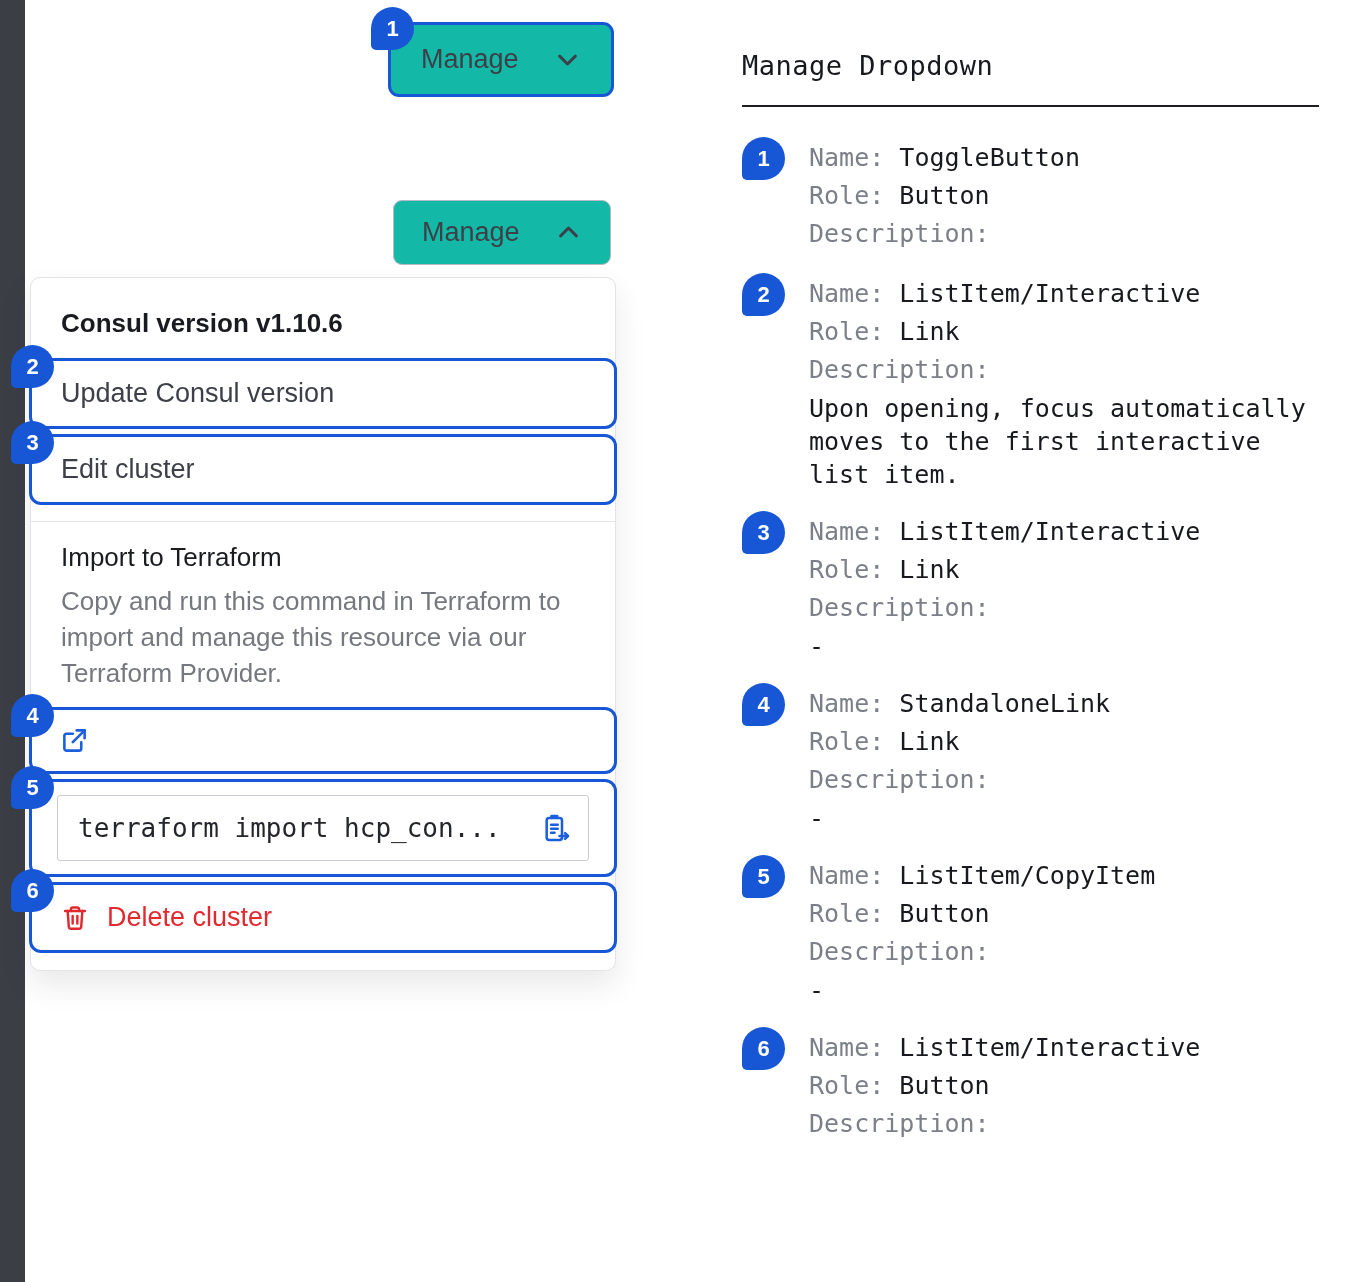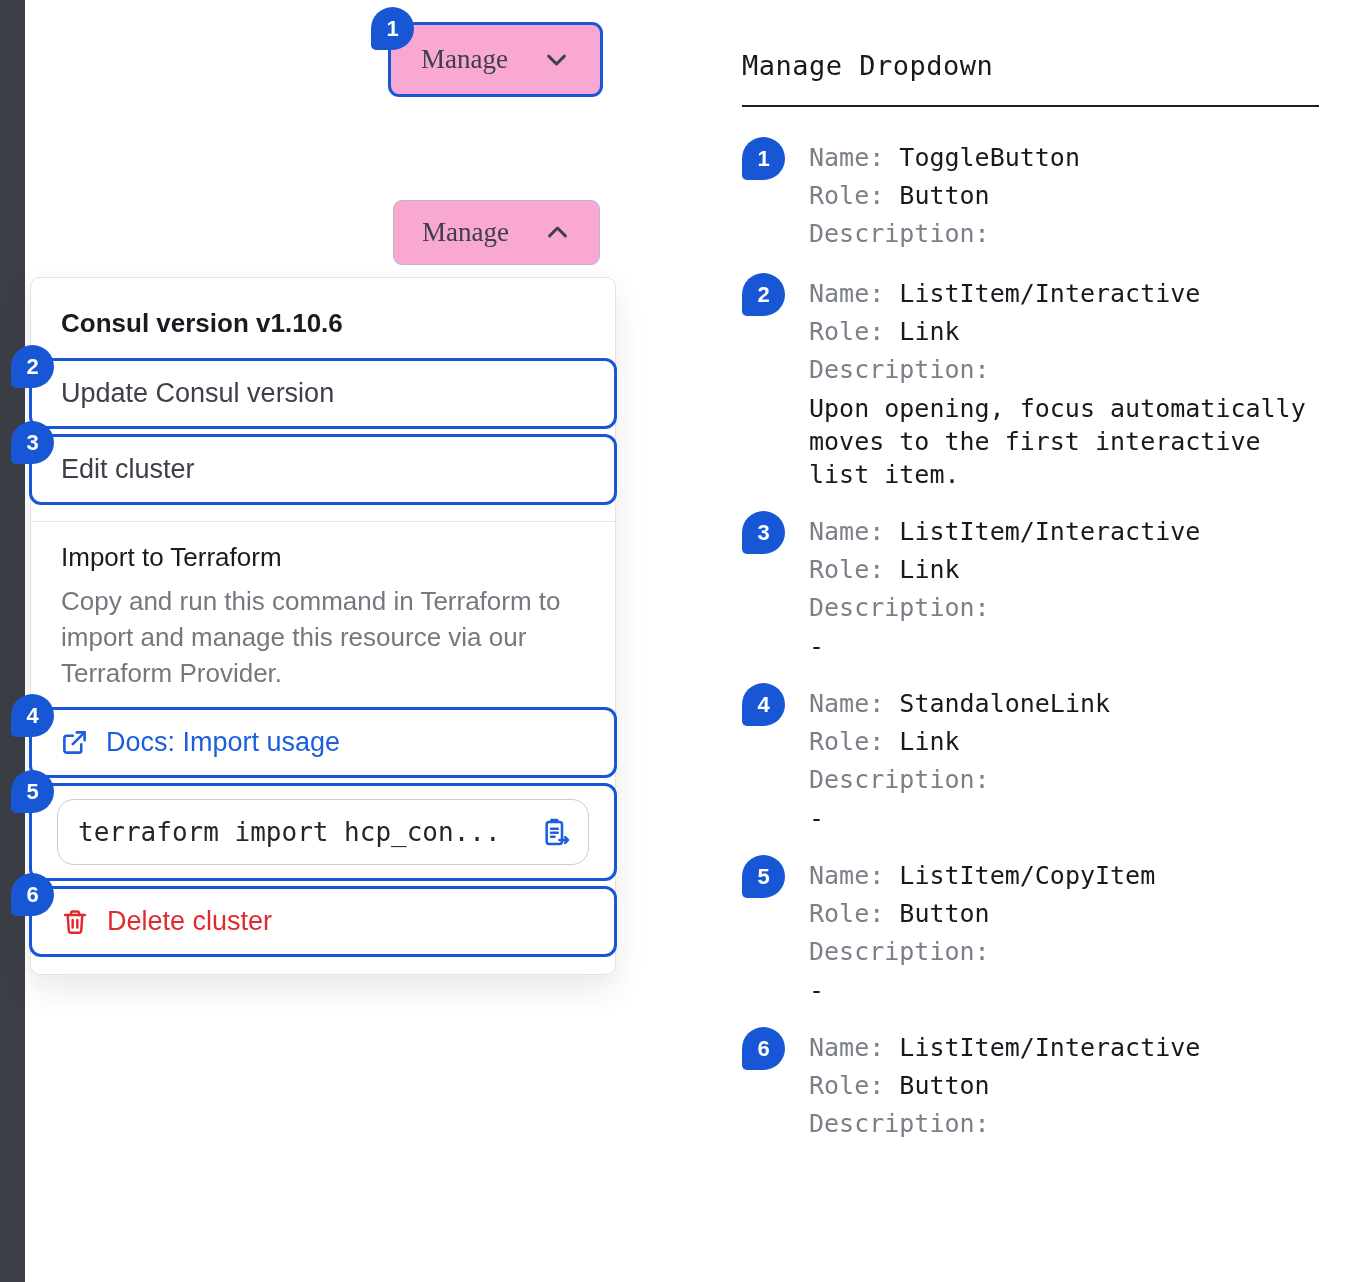--- a/index.html
+++ b/index.html
@@ -24,22 +24,22 @@
   
   #leftbar { position:absolute; left:0; top:0; width:25px; height:100%;
     background:var(--dark-bar,#3b3e45); }
 
   
   .btnwrap { position:absolute; }
   #btn1wrap { left:388px; top:22px; }
   #btn1wrap .badge { position:absolute; left:-17px; top:-15px; }
   .manage-btn {
     display:flex; align-items:center; gap:35px;
-    background:#f9a8d4; cursor:pointer;
-    font-family:Liberation Serif, serif; font-size:27px; font-weight:500; color:#3d4048;
+    background:#14b8a6; cursor:pointer;
+    font-family:Liberation Sans, sans-serif; font-size:27px; font-weight:500; color:#3d4048;
   }
   #btn1 { border:3px solid var(--accent-blue,#1757d6); border-radius:11px; padding:19px 30px; }
   #btn2wrap { left:393px; top:200px; }
   #btn2 { border:1.5px solid #b7bac1; border-radius:9px; padding:16px 28px; }
   .chev { display:block; }
 
   
   #dropdown {
     position:absolute; left:30px; top:277px; width:586px;
     background:#fff; border:1px solid #e1e3e7; border-radius:10px;
@@ -54,21 +54,21 @@
     display:flex; align-items:center; gap:18px;
     font-size:27px; color:#3d4048; cursor:pointer;
   }
   .divider { height:1px; background:#e3e5e9; margin:16px 0 8px; }
   .section-title { padding:12px 30px 2px; font-size:26px; font-weight:400; color:#191b20; }
   .section-desc { margin:8px 30px 16px; font-size:26px; line-height:36px; color:#75787f; max-width:505px; }
   .link-item { color:var(--link-blue,#1c5fdd); font-weight:500; }
   .code-item { padding:13px 25px; }
   .code-box {
     flex:1; display:flex; align-items:center; justify-content:space-between;
-    border:1.5px solid #c9ccd2; border-radius:17px; padding:16px 16px 16px 20px;
+    border:1.5px solid #c9ccd2; border-radius:3px; padding:16px 16px 16px 20px;
   }
   .code-text { font-family:"DejaVu Sans Mono","Liberation Mono",monospace; font-size:26px; color:#24262c; }
   .icon { flex:none; display:block; }
   .copy-icon { color:var(--link-blue,#1c5fdd); cursor:pointer; }
   .danger-item { color:var(--danger-red,#e02a30); font-weight:500; }
 
   
   #spec {
     position:absolute; left:742px; top:50px; width:577px;
     font-family:"DejaVu Sans Mono","Liberation Mono",monospace; color:#17191e;
@@ -126,21 +126,20 @@
   <div class="section-title">Import to Terraform</div>
   <p class="section-desc">Copy and run this command in Terraform to import and manage this resource via our Terraform Provider.</p>
 
   <div class="focus-item link-item">
     <span class="badge badge-tl">4</span>
     <svg class="icon" width="27" height="27" viewBox="0 0 24 24" fill="none" stroke="currentColor" stroke-width="2.3" stroke-linecap="round" stroke-linejoin="round">
         <path d="M18 13.5V19a2 2 0 0 1-2 2H5a2 2 0 0 1-2-2V8a2 2 0 0 1 2-2h5.5"></path>
         <path d="M14 3h7v7"></path>
         <path d="M10.5 13.5L21 3"></path>
       </svg>
-    <span>Docs: Import usage</span>
   </div>
 
   <div class="focus-item code-item">
     <span class="badge badge-tl">5</span>
     <div class="code-box">
       <code class="code-text">terraform import hcp_con...</code>
       <svg class="icon copy-icon" width="32" height="32" viewBox="0 0 24 24" fill="none" stroke="currentColor" stroke-width="1.9" stroke-linecap="round" stroke-linejoin="round">
           <rect x="5" y="4.5" width="11.5" height="16.5" rx="1.8"></rect>
           <path d="M8.6 4.5V3h4.3v1.5"></path>
           <path d="M8.3 9.5h5M8.3 12.5h5M8.3 15.5h2.6"></path>

